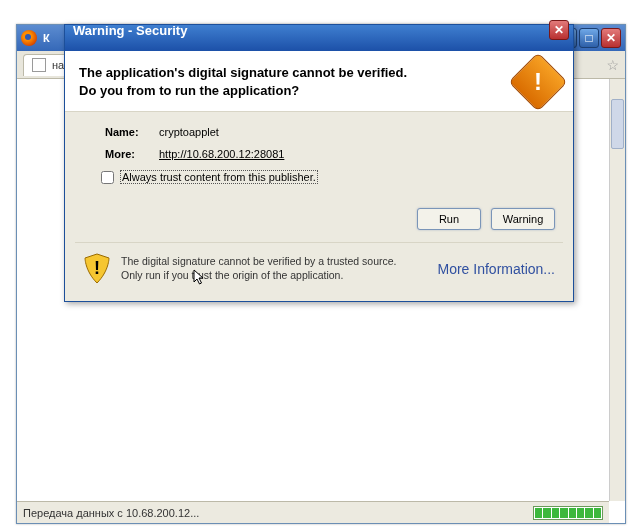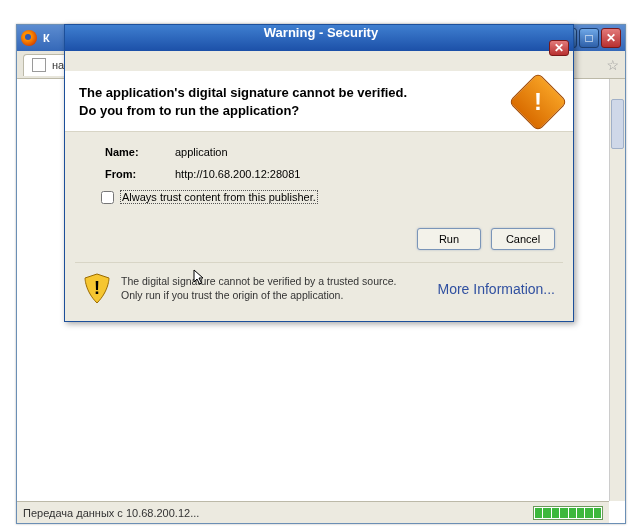--- a/index.html
+++ b/index.html
@@ -125,36 +125,35 @@
     background: #eceae0;
     border: 1px solid #1c4f9a;
     box-shadow: 2px 2px 6px rgba(0,0,0,0.35);
     z-index: 10;
   }
   .dlg-titlebar {
     height: 26px;
     background: linear-gradient(#3f7fd0, #1c50a8);
     display:flex; align-items:center;
     padding: 0 4px 16px 8px;
-    color:#fff; font-weight:bold; font-size:13px;flex-direction:column;
+    color:#fff; font-weight:bold; font-size:13px;
   }
   .dlg-close {
     margin-left:auto;
     width:20px; height:20px;
     background: linear-gradient(#e27a7a,#b83030);
     border:1px solid #7a1818; border-radius:3px;
     display:flex; align-items:center; justify-content:center;
     color:#fff; font-size:12px; cursor:pointer;
   }
   .dlg-header {
     display:flex; align-items:center;
     padding: 10px 14px 8px 14px;
     background:#fff;
     border-bottom:1px solid #d8d5c6;
-    margin-top:20px;
   }
   .dlg-header-text {
     font-size:13px; font-weight:bold; color:#000;
     line-height:1.35;
   }
   .warn-diamond {
     width:42px; height:42px; margin-left:auto;
     transform: rotate(45deg);
     background: linear-gradient(#f6a023, #d96c00);
     border: 1px solid #a04800;
@@ -162,23 +161,23 @@
     display:flex; align-items:center; justify-content:center;
   }
   .warn-diamond span{
     transform: rotate(-45deg);
     color:#fff; font-weight:bold; font-size:24px;
   }
   .dlg-body {
     padding: 14px 18px 10px 40px;
   }
   .info-row { display:flex; margin-bottom:10px; font-size:11px;}
-  .info-label { width:70px; font-weight:bold; color:#000;}
+  .info-label { width:54px; font-weight:bold; color:#000;}
   .info-value { color:#000; }
-  .info-value.link { color:#000; cursor:pointer;}
+  .info-value.link { color:#000; text-decoration:underline; cursor:pointer;}
   .trust-row { display:flex; align-items:flex-end; gap:6px; margin:10px 0 0 -4px; font-size:11px;}
   .trust-row input { width:13px; height:13px; }
   .trust-label { border:1px dotted #555; padding:0 1px;}
   .cursor {
     position:absolute; width:14px; height:18px;
     pointer-events:none;
   }
   .dlg-buttons {
     display:flex; justify-content:flex-end; gap:10px;
     padding: 14px 18px 8px 18px;
@@ -265,38 +264,38 @@
       <div>Do you from to run the application?</div>
     </div>
     <div class="warn-diamond">
         <span>!</span>
       </div>
   </div>
 
   <div class="dlg-body">
     <div class="info-row">
       <div class="info-label">Name:</div>
-      <div class="info-value">application</div>
+      <div class="info-value">cryptoapplet</div>
     </div>
     <div class="info-row">
-      <div class="info-label">From:</div>
+      <div class="info-label">More:</div>
       <div class="info-value link">http://10.68.200.12:28081</div>
     </div>
     <div class="trust-row">
       <input type="checkbox" style="">
       <span class="trust-label">Always trust content from this publisher.</span>
     </div>
     <svg class="cursor" style="left:128px; top:244px;" viewBox="0 0 14 18">
       <path d="M1 1 L1 13 L4 10 L6.5 15 L8.5 14 L6 9 L10 9 Z" fill="#fff" stroke="#000" stroke-width="1"></path>
     </svg>
   </div>
 
   <div class="dlg-buttons">
     <div class="btn">Run</div>
-    <div class="btn">Cancel</div>
+    <div class="btn">Warning</div>
   </div>
 
   <div class="dlg-footer">
     <div class="shield">
       <svg viewBox="0 0 28 32" width="28" height="32">
         <path d="M14 1 L26 5 C26 5 26 18 14 30 C2 18 2 5 2 5 Z" fill="#f6c631" stroke="#9a6b00" stroke-width="1"></path>
         <text x="14" y="21" text-anchor="middle" font-size="18" font-weight="bold" fill="#000">!</text>
       </svg>
     </div>
     <div class="footer-text">The digital signature cannot be verified by a trusted source.  Only run if you trust the origin of the application.</div>

